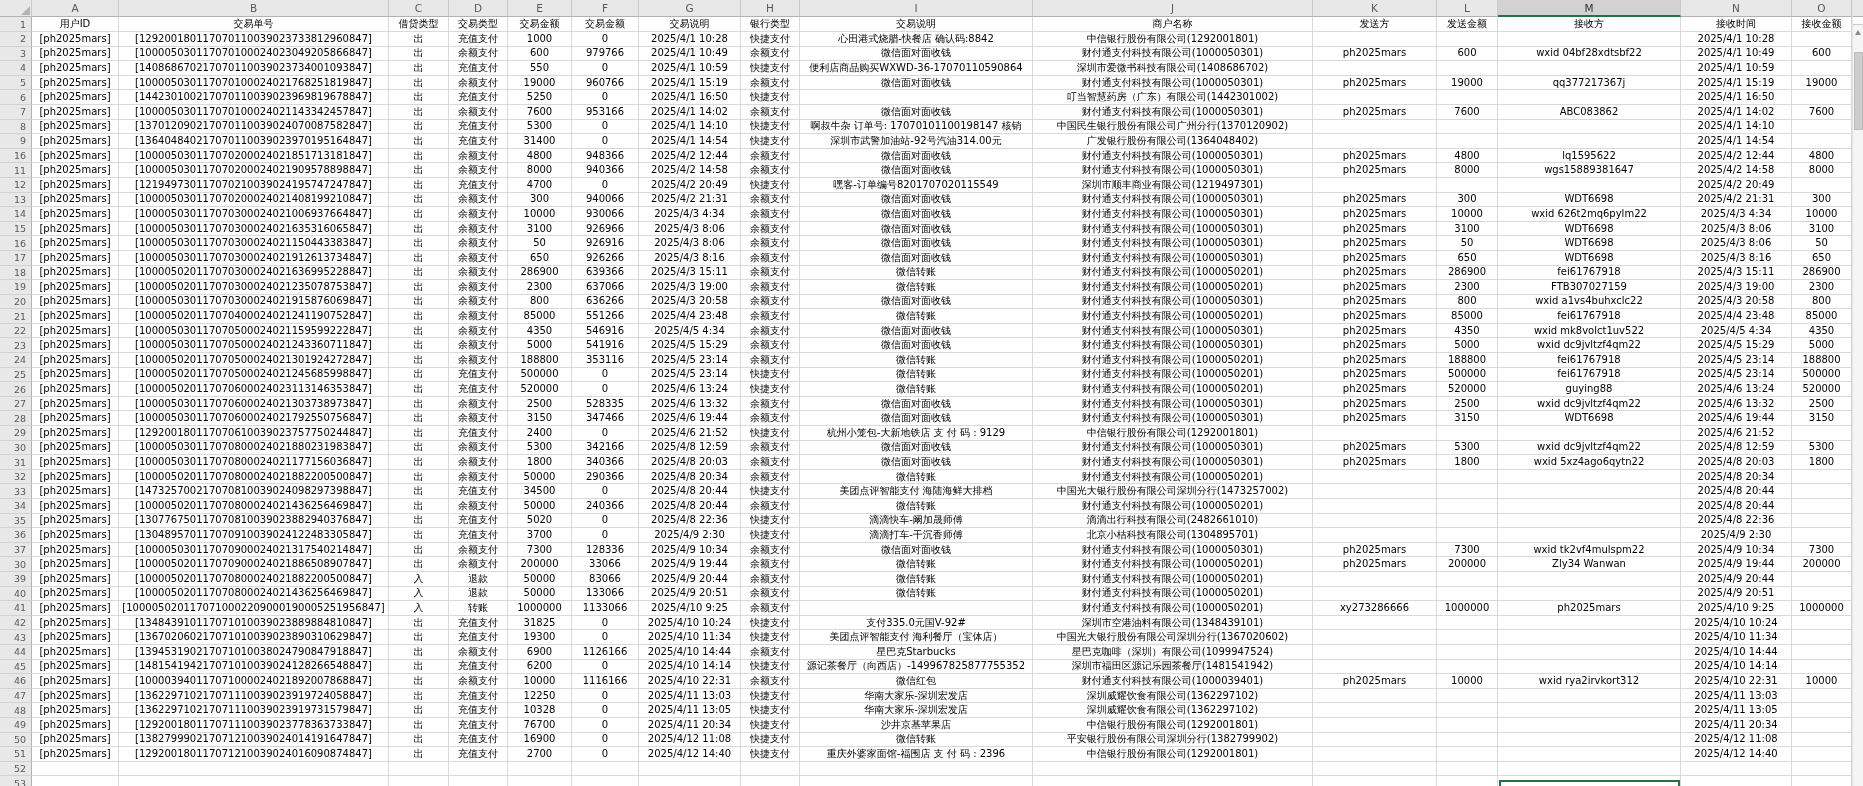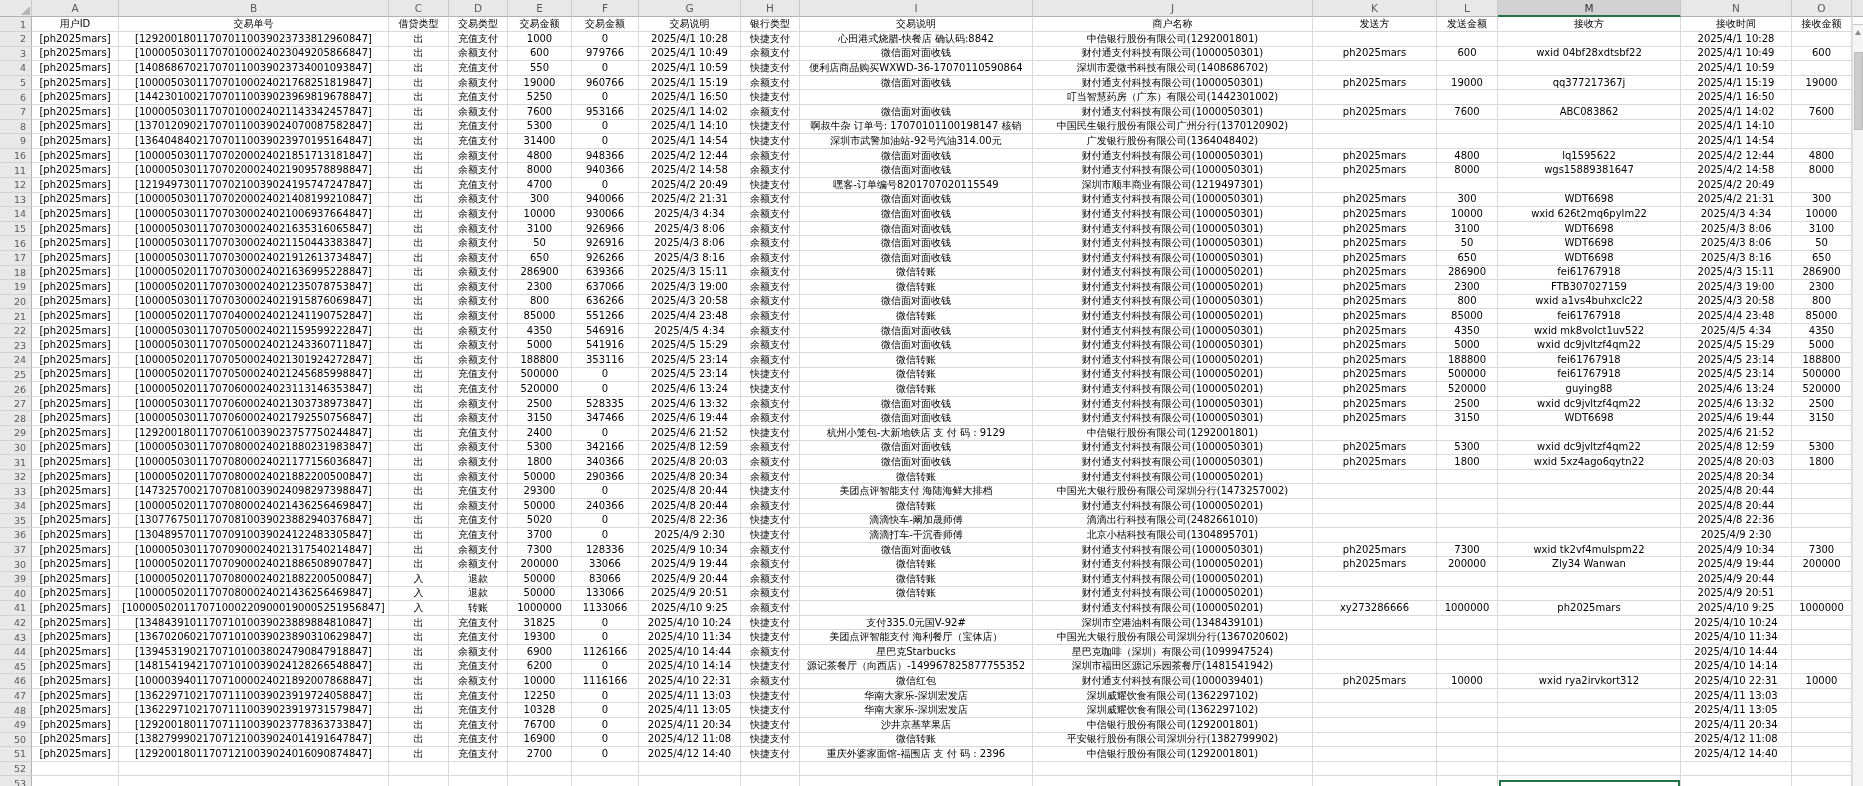--- a/index.html
+++ b/index.html
@@ -565,21 +565,21 @@
       <div class="c"></div>
       <div class="c"></div>
       <div class="c"></div>
       <div class="c">2025/4/8 20:34</div>
       <div class="c"></div>
       <div class="rh">33</div>
       <div class="c">[ph2025mars]</div>
       <div class="c">[147325700217070810039024098297398847]</div>
       <div class="c">出</div>
       <div class="c">充值支付</div>
-      <div class="c">29300</div>
+      <div class="c">34500</div>
       <div class="c">0</div>
       <div class="c">2025/4/8 20:44</div>
       <div class="c">快捷支付</div>
       <div class="c">美团点评智能支付 海陆海鲜大排档</div>
       <div class="c">中国光大银行股份有限公司深圳分行(1473257002)</div>
       <div class="c"></div>
       <div class="c"></div>
       <div class="c"></div>
       <div class="c">2025/4/8 20:44</div>
       <div class="c"></div>

